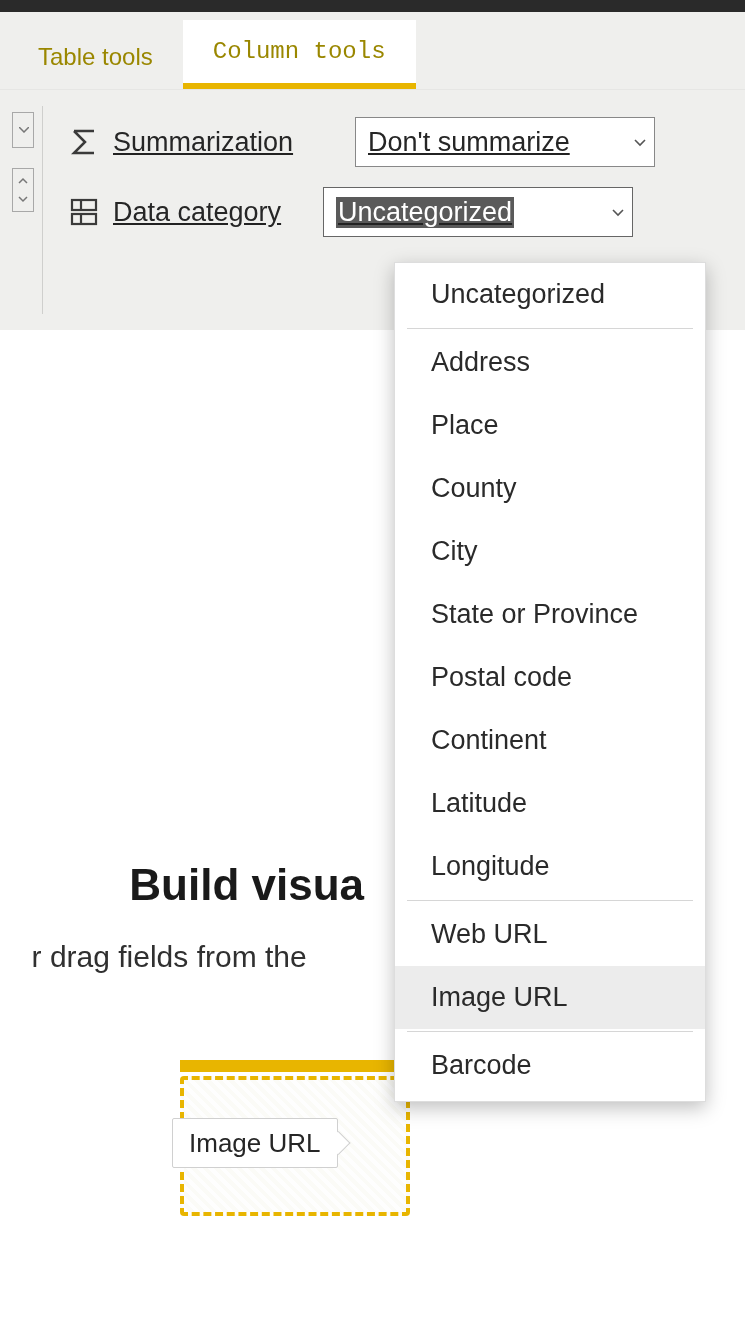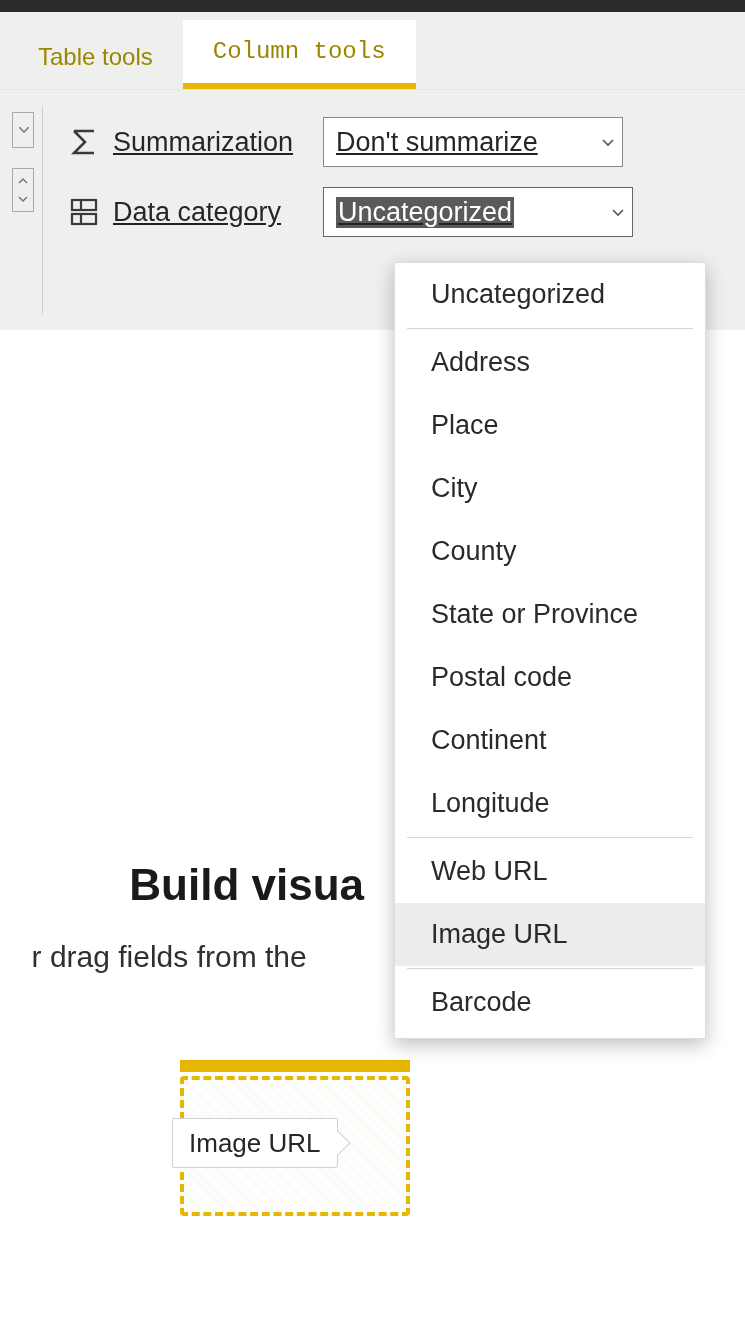--- a/index.html
+++ b/index.html
@@ -17,21 +17,21 @@
   .stubcol { width:42px; padding:22px 8px 8px 8px; }
   .stubbox1 { width:22px; height:36px; border:1px solid #a8a8a8; display:flex; align-items:center; justify-content:flex-end; padding-right:4px; color:#888; font-size:14px; margin-left:4px; }
   .stubbox2 { width:22px; height:44px; border:1px solid #a8a8a8; display:flex; align-items:center; justify-content:center; margin-top:20px; margin-left:4px; }
   .vsep { width:1px; background:#cfcfcd; margin-top:16px; margin-bottom:16px; }
 
   .maincol { padding:24px 10px 8px 24px; flex:1; position:relative;text-decoration:underline; }
   .row { display:flex; align-items:center; height:56px; margin-bottom:14px; }
   .ricon { width:34px; height:34px; margin-right:12px; color:#3a3a3a; flex-shrink:0; }
   .rlabel { font-size:27px; color:#262626; width:210px; }
   .rselect { height:50px; border:1px solid #888; background:#fff; display:flex; align-items:center; padding:0 10px 0 12px; font-size:27px; color:#262626; position:relative; }
-  .rselect.summ { width:300px; }
+  .rselect.summ { width:300px;margin-left:32px; }
   .rselect.cat { width:310px; border:1px solid #666; }
   .rselect .caret { position:absolute; right:8px; font-size:14px; color:#666; }
   .rselect .hl { background:#5a5a5a; color:#fff; padding:0 2px; }
   .grouplabel { position:absolute; bottom:6px; left:350px; font-size:24px; color:#555; }
 
   .canvas { position:absolute; left:0; right:0; top:330px; bottom:0; background:#fff; overflow:hidden; }
   .ctitle { position:absolute; top:530px; left:0; right:0; text-align:center; font-size:44px; font-weight:600; color:#1a1a1a; white-space:nowrap;}
   .csub { position:absolute; top:610px; left:0; right:0; text-align:center; font-size:30px; color:#303030; white-space:nowrap;}
   .dropzone { position:absolute; top:730px; left:180px; width:230px; height:160px;  }
   .dz-top { height:12px; background:#e8b500; margin-bottom:4px;}
@@ -126,24 +126,25 @@
   <div class="tooltip">
     <span>Image URL</span>
   </div>
 </div>
 
 <div class="dropdown" id="dd">
     <div class="dd-item">Uncategorized</div>
     <div class="dd-sep"></div>
     <div class="dd-item">Address</div>
     <div class="dd-item">Place</div>
+    <div class="dd-item">County</div>
     <div class="dd-item">City</div>
-    <div class="dd-item">County</div>
     <div class="dd-item">State or Province</div>
     <div class="dd-item">Postal code</div>
     <div class="dd-item">Continent</div>
+    <div class="dd-item">Latitude</div>
     <div class="dd-item">Longitude</div>
     <div class="dd-sep"></div>
     <div class="dd-item">Web URL</div>
     <div class="dd-item hovered">Image URL</div>
     <div class="dd-sep"></div>
     <div class="dd-item">Barcode</div>
   </div>
 
 </body></html>

